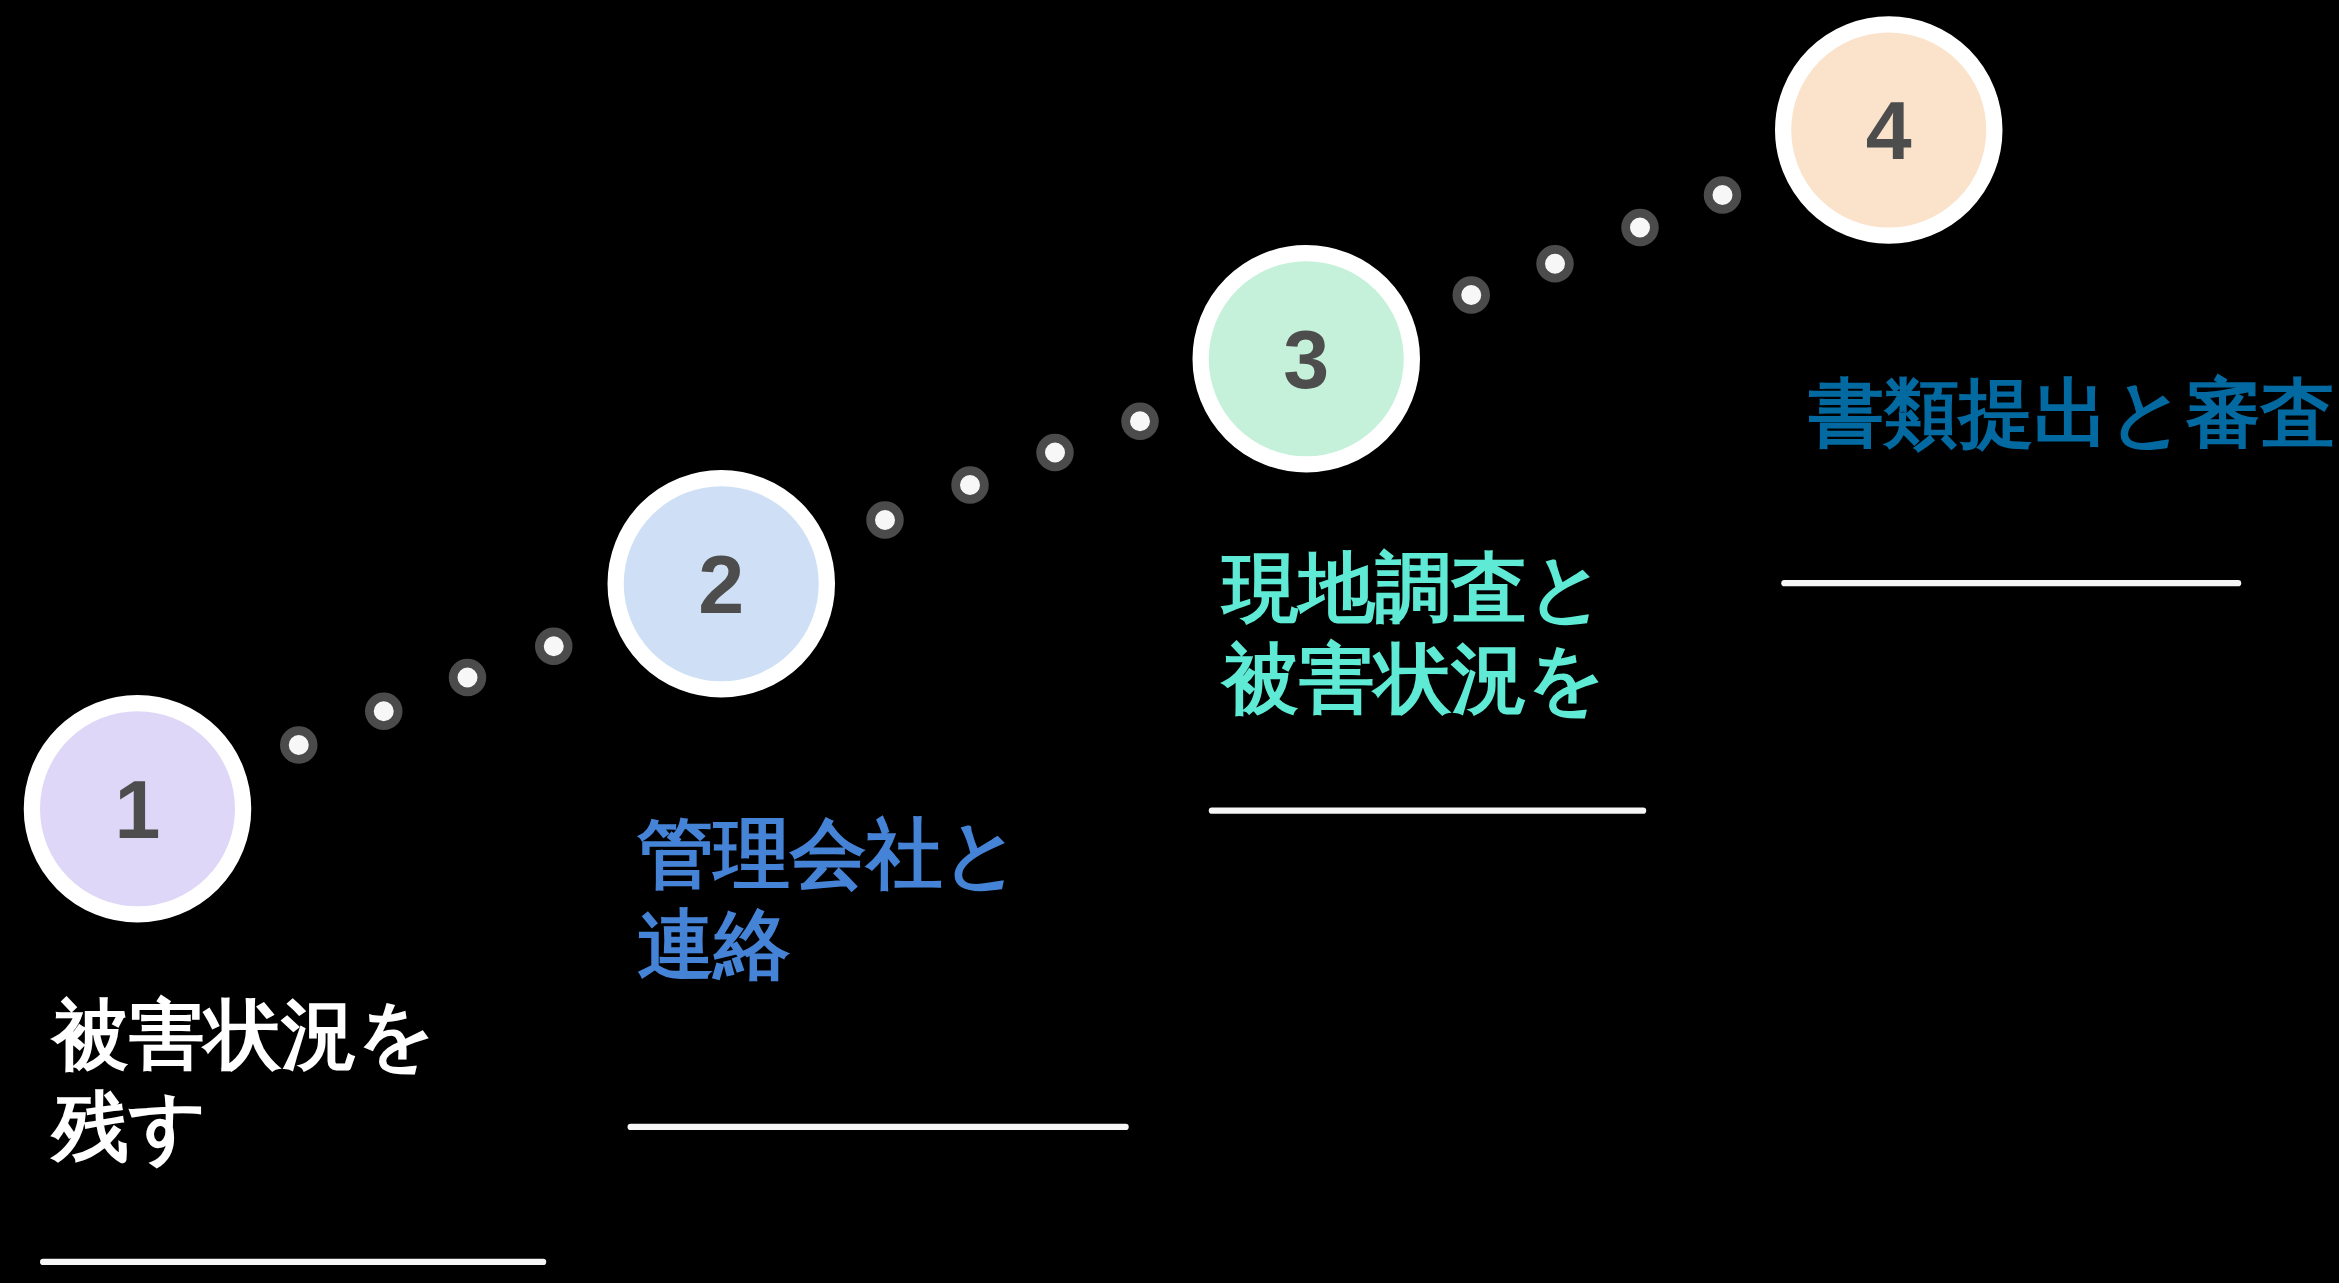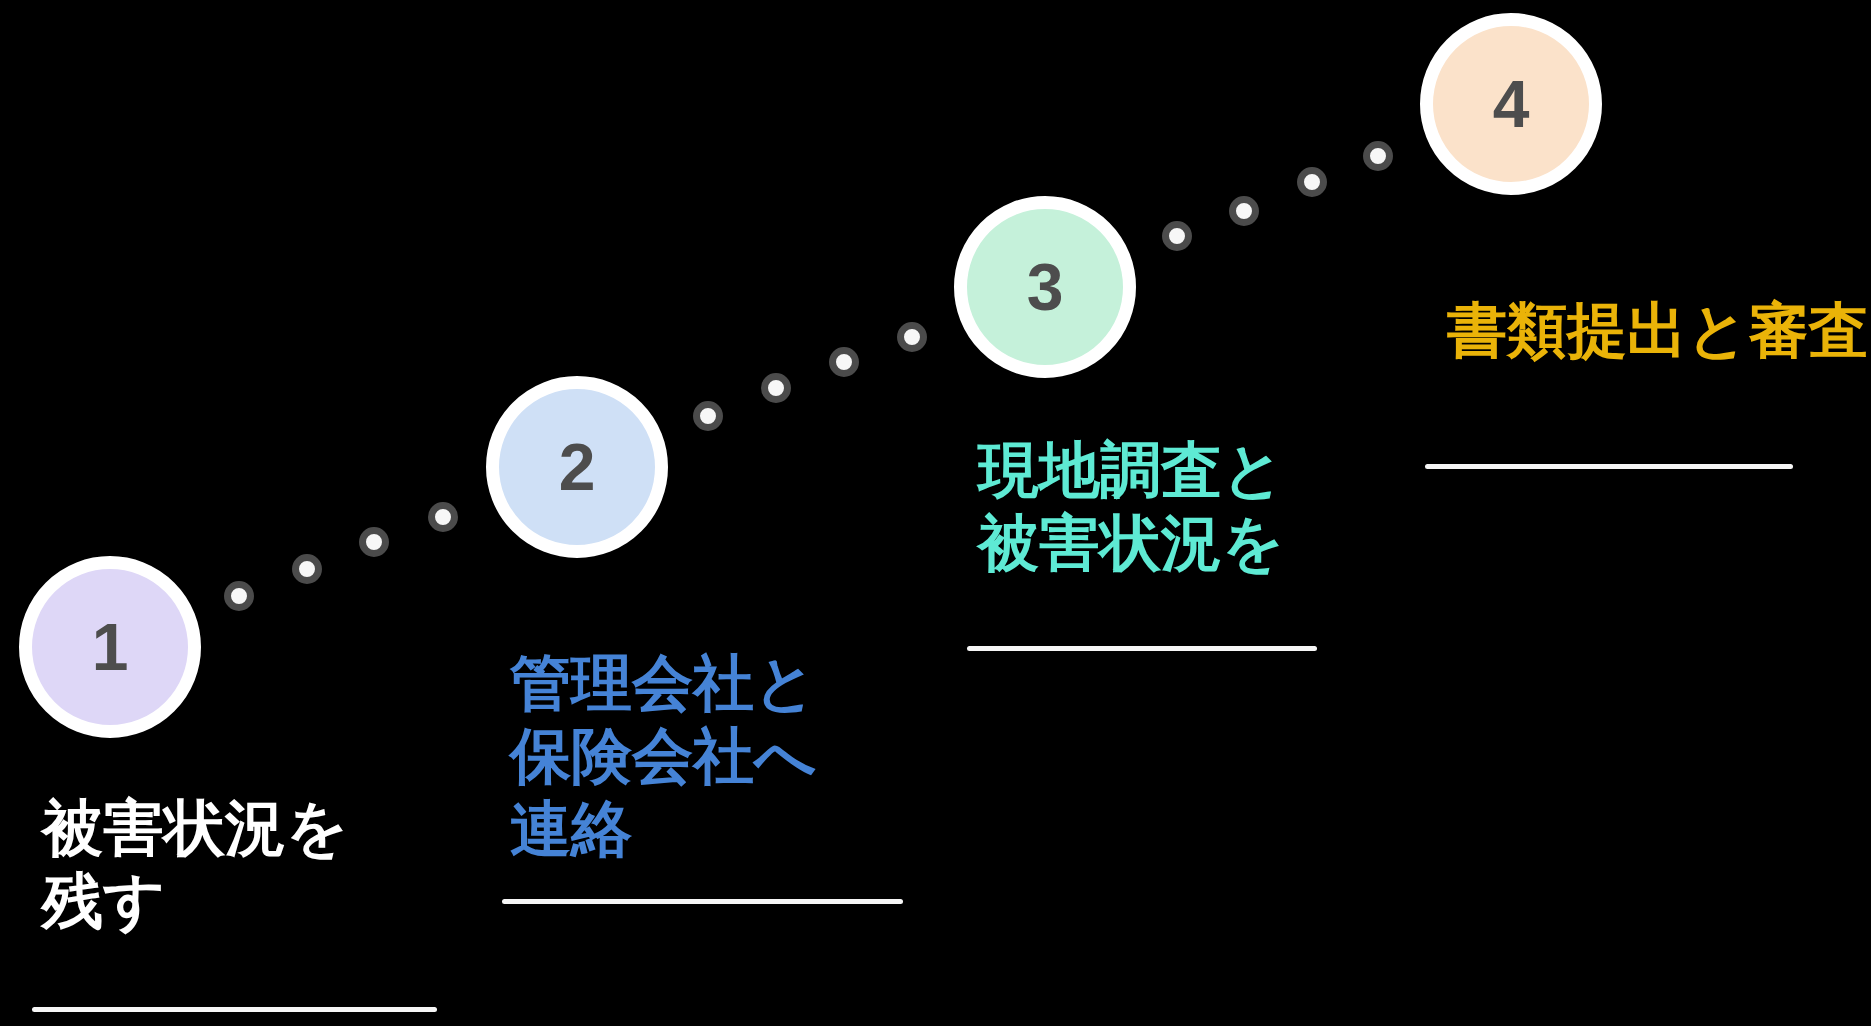--- a/index.html
+++ b/index.html
@@ -44,21 +44,21 @@
     width:30px;height:30px;
     box-sizing:border-box;
     background:#f7f7f7;
     border:7px solid #4b4b4b;
     border-radius:50%;
   }
   
   .c1{background:#ded7f7;} .t1{color:#ffffff;}
   .c2{background:#cfe0f6;} .t2{color:#4583d6;}
   .c3{background:#c5f1da;} .t3{color:#5eead4;}
-  .c4{background:#fbe2ca;} .t4{color:#eab308;}
+  .c4{background:#fbe2ca;} .t4{color:#0369a1;}
   
   .p1{left:19px;top:556px;}
   .p2{left:486px;top:376px;}
   .p3{left:954px;top:196px;}
   .p4{left:1420px;top:13px;}
 </style>
 </head>
 <body>
 
 <div id="canvas">
@@ -70,21 +70,20 @@
     <div>被害状況を</div>
     <div>残す</div>
   </div>
   <div class="underline" style="left:32px;top:1007px;width:405px;"></div>
 
   <div class="step-circle c2 p2">
     <span class="step-number">2</span>
   </div>
   <div class="step-label t2" style="left:510px;top:614px;margin-top:33px;">
     <div>管理会社と</div>
-    <div>保険会社へ</div>
     <div>連絡</div>
   </div>
   <div class="underline" style="left:502px;top:899px;width:401px;"></div>
 
   <div class="step-circle c3 p3">
     <span class="step-number">3</span>
   </div>
   <div class="step-label t3" style="left:978px;top:434px;">
     <div>現地調査と</div>
     <div>被害状況を</div>

